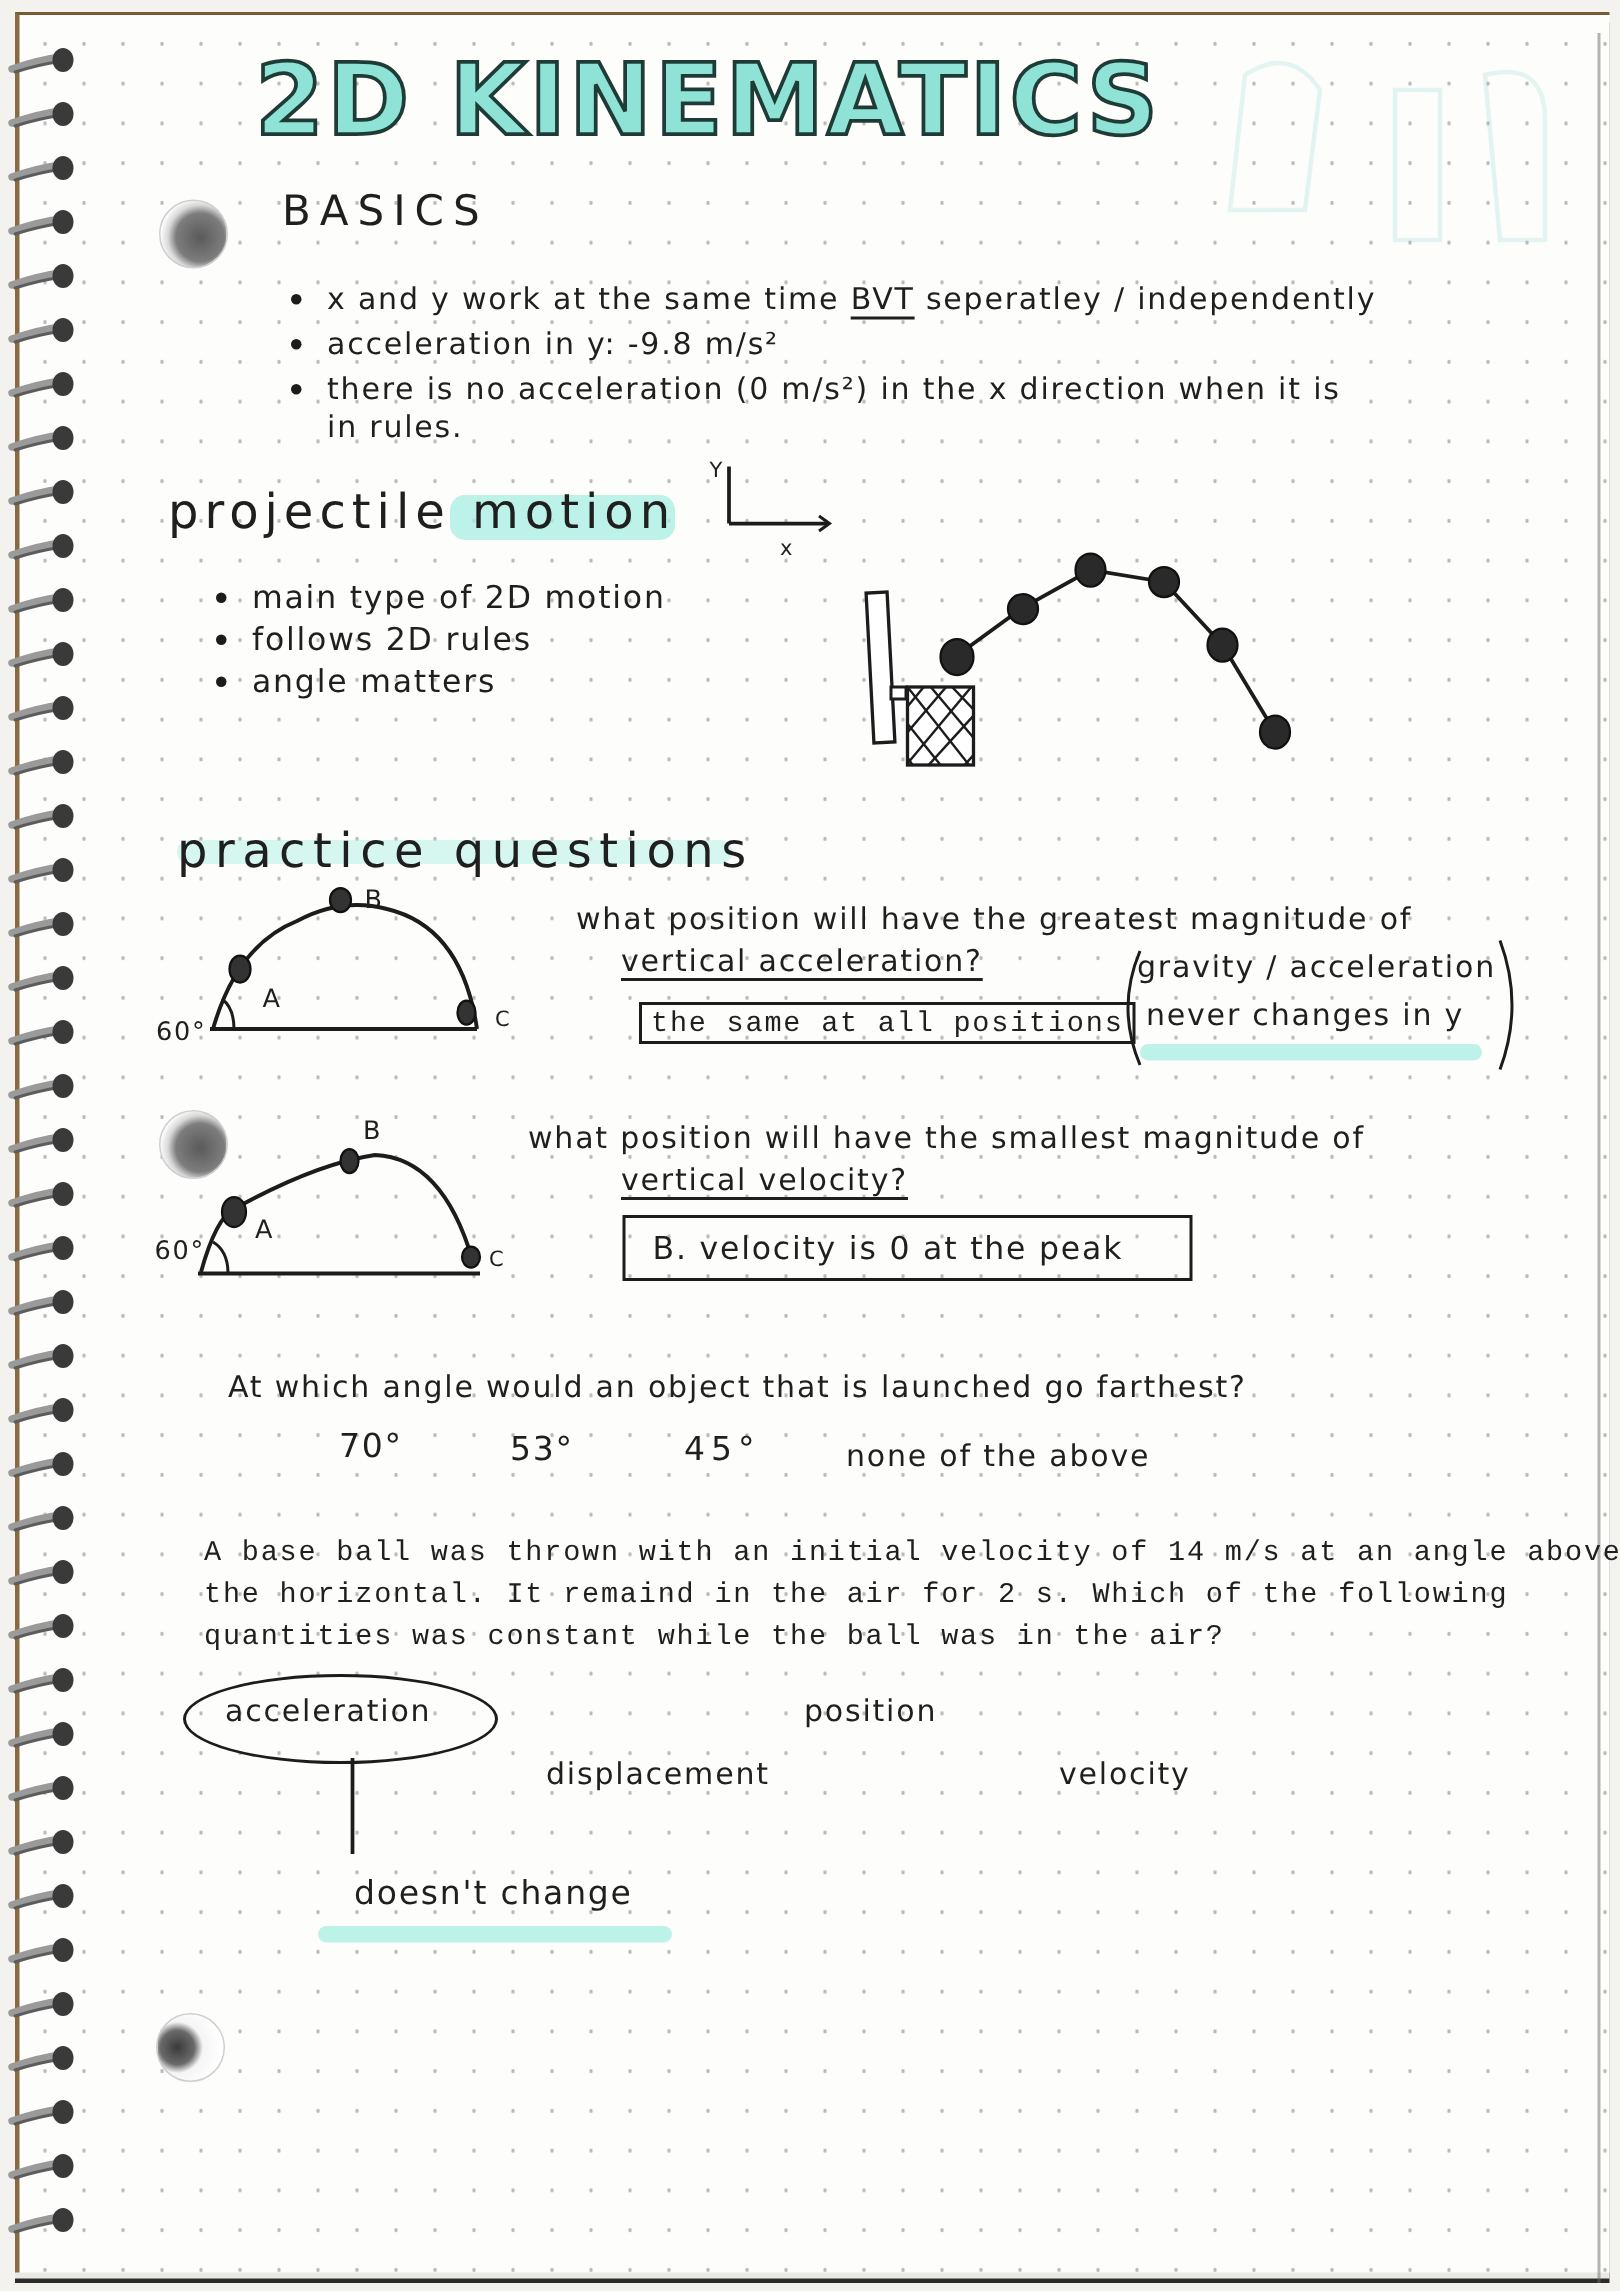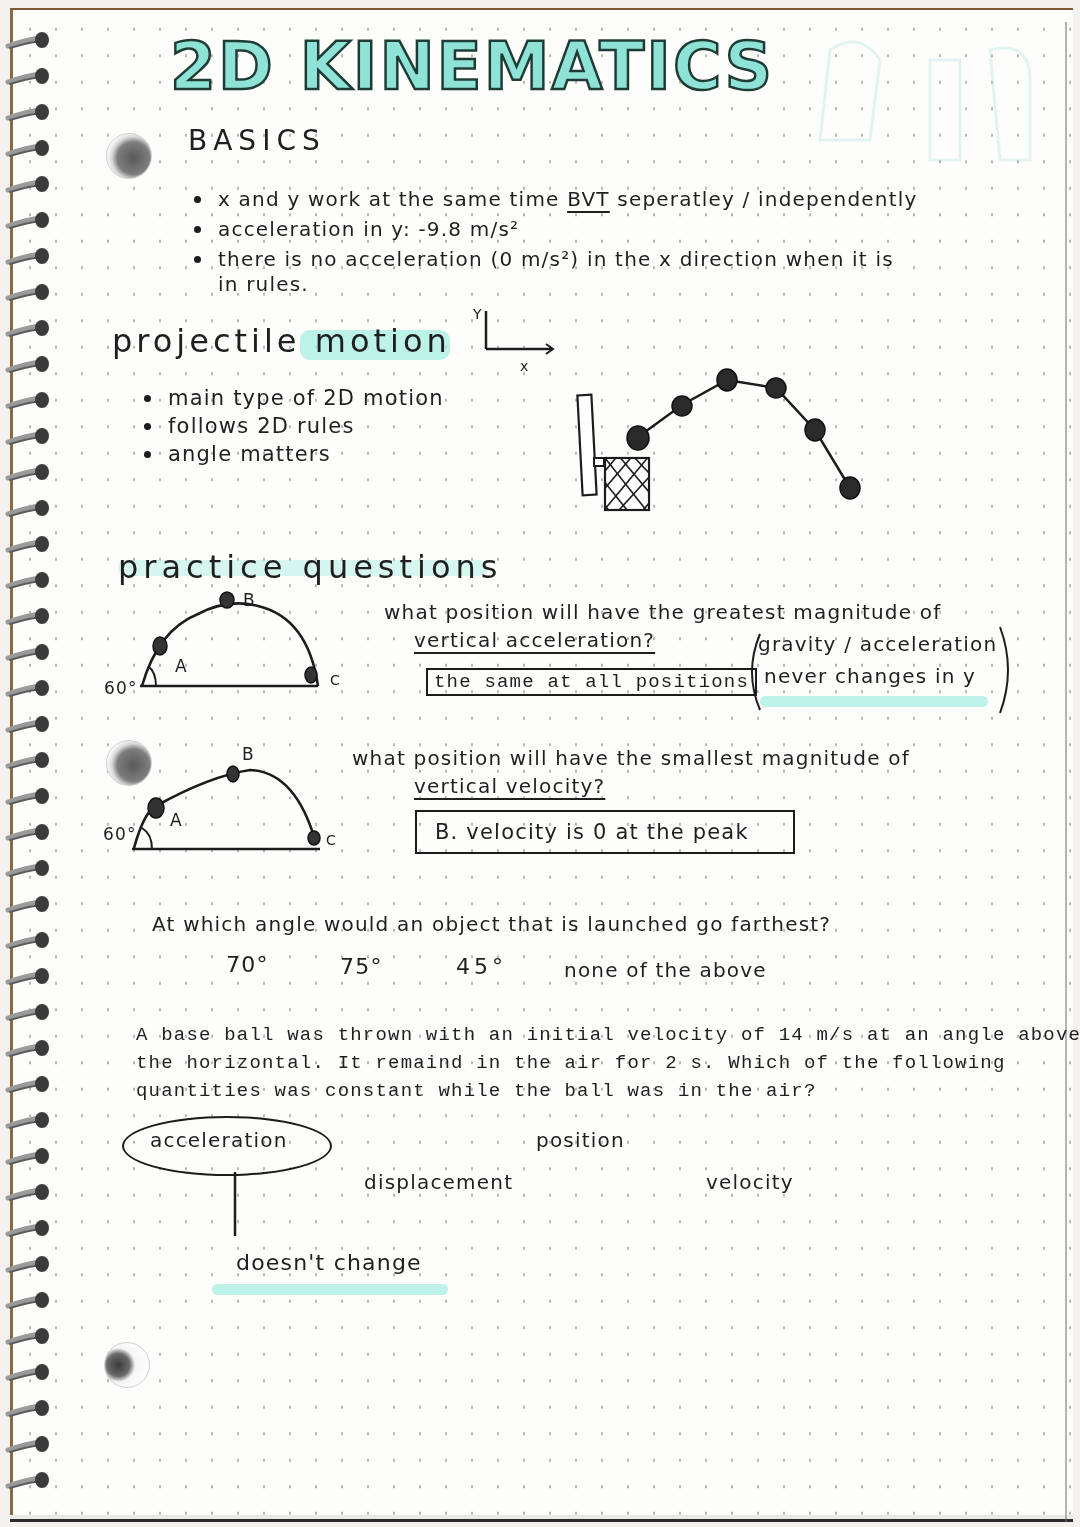--- a/index.html
+++ b/index.html
@@ -296,21 +296,21 @@
 <div class="abs hand" style="left:170px; top:810px; font-size:17px;">A</div>
 <div class="abs hand" style="left:242px; top:744px; font-size:17px;">B</div>
 <div class="abs hand" style="left:326px; top:832px; font-size:14px;">C</div>
 
 <div class="abs hand t20" style="left:352px; top:746px;">what position will have the smallest magnitude of</div>
 <div class="abs hand t20 ul" style="left:414px; top:774px;">vertical velocity?</div>
 <div class="answer-box hand t21" style="left:415px; top:810px; width:340px; padding:8px 18px;">B. velocity is 0 at the peak</div>
 
 <div class="abs hand t20" style="left:152px; top:912px;">At which angle would an object that is launched go farthest?</div>
 <div class="abs hand t22" style="left:226px; top:952px;">70°</div>
-<div class="abs hand t22" style="left:340px; top:954px;">75°</div>
+<div class="abs hand t22" style="left:340px; top:954px;">53°</div>
 <div class="abs hand t22" style="left:456px; top:954px; letter-spacing:4px;">45°</div>
 <div class="abs hand t20" style="left:564px; top:958px;">none of the above</div>
 
 <div class="abs hand t19" style="left:136px; top:1024px;">A base ball was thrown with an initial velocity of 14 m/s at an angle above</div>
 <div class="abs hand t19" style="left:136px; top:1052px;">the horizontal. It remaind in the air for 2 s. Which of the following</div>
 <div class="abs hand t19" style="left:136px; top:1080px;">quantities was constant while the ball was in the air?</div>
 
 <div class="oval" style="left:122px; top:1116px; width:206px; height:56px;"></div>
 <div class="abs hand t20" style="left:150px; top:1128px;">acceleration</div>
 <div class="abs hand t20" style="left:536px; top:1128px;">position</div>

